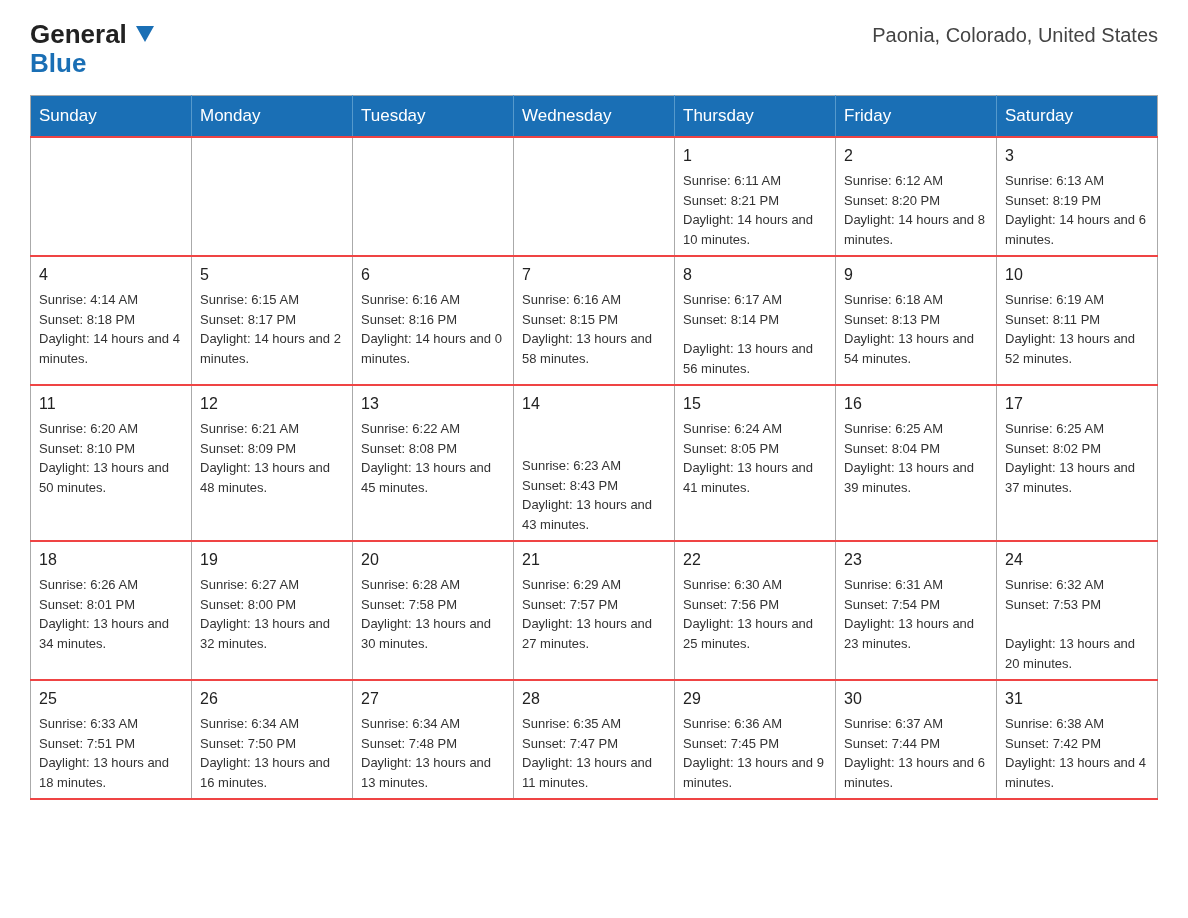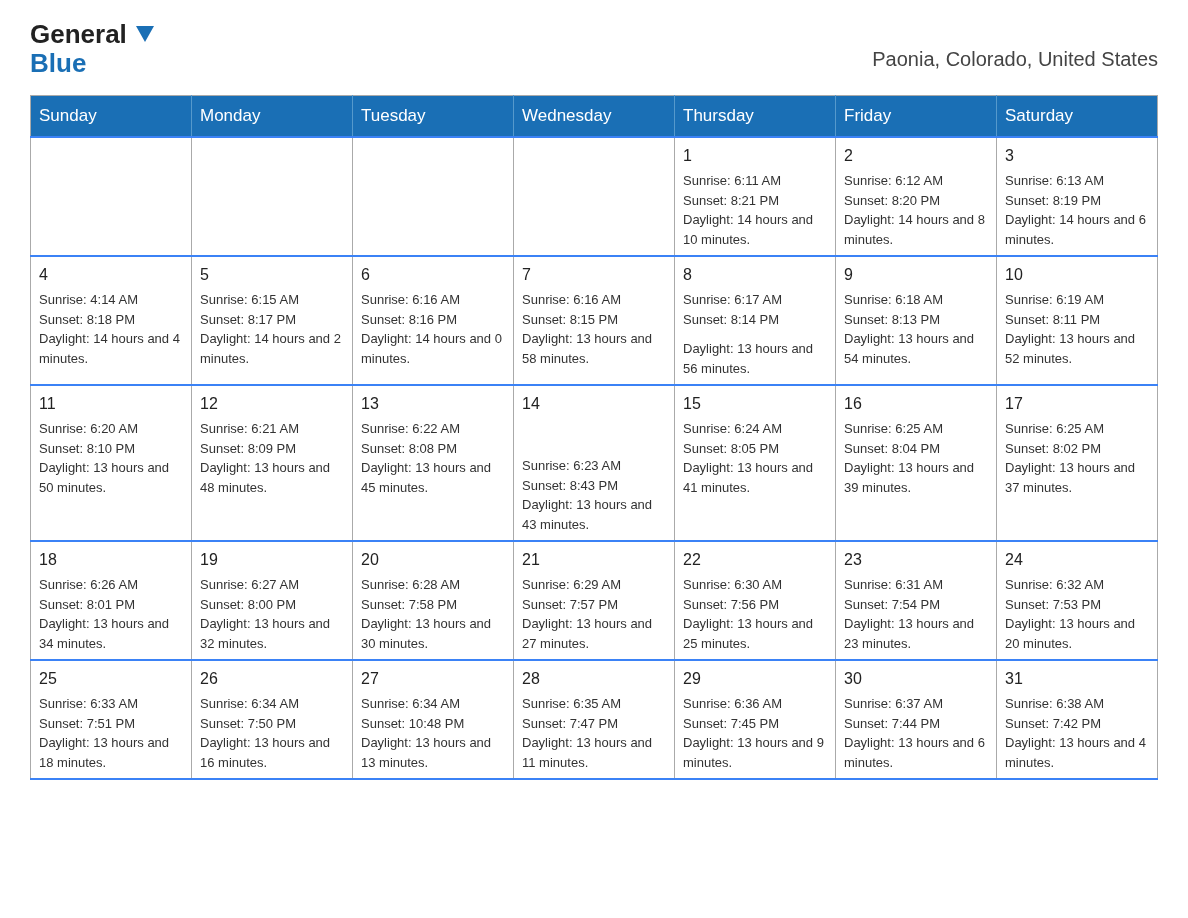--- a/index.html
+++ b/index.html
@@ -7,36 +7,36 @@
       font-family: Arial, sans-serif;
       background: #fff;
       color: #222;
       width: 1188px;
       min-height: 918px;
       padding: 20px 30px;
     }
     .header {
       display: flex;
       justify-content: space-between;
-      align-items: center;
+      align-items: flex-start;
       margin-bottom: 18px;
     }
     .title-block {
       text-align: right;
     }
     .month-title {
       font-size: 52px;
       font-weight: normal;
       color: #222;
       line-height: 1.1;
     }
     .location {
       font-size: 20px;
       color: #444;
-      margin-top: 21px;
+      margin-top: 4px;
     }
     .calendar {
       width: 100%;
       border-collapse: collapse;
       border: 1px solid #aaa;
     }
     .calendar th {
       background: #1a6fb5;
       color: #fff;
       font-size: 17px;
@@ -52,21 +52,21 @@
       vertical-align: top;
       border: 1px solid #aaa;
       padding: 6px 8px;
       width: calc(100% / 7);
       min-height: 110px;
       font-size: 13px;
       color: #333;
       line-height: 1.5;
     }
     .calendar tr {
-      border-bottom: 2px solid #3b82f6;
+      border-bottom: 2px solid #ef4444;
     }
     .day-num {
       font-size: 16px;
       color: #222;
       font-weight: normal;
       display: block;
       margin-bottom: 3px;
     }
     .empty-cell {
       background: #fff;
@@ -274,40 +274,40 @@
         <td>
           <span class="day-num">23</span>
           <span style="display: block;">Sunrise: 6:31 AM</span>
           <span style="display: block;">Sunset: 7:54 PM</span>
           <span style="display: block;">Daylight: 13 hours and 23 minutes.</span>
         </td>
         <td>
           <span class="day-num">24</span>
           <span style="display: block;">Sunrise: 6:32 AM</span>
           <span style="display: block;">Sunset: 7:53 PM</span>
-          <span style="display: block;">Daylight: 13 hours and 20 minutes.</span>
+          <span style="display: block; margin-top: 20px;">Daylight: 13 hours and 20 minutes.</span>
         </td>
       </tr>
       <tr>
         <td>
           <span class="day-num">25</span>
           <span style="display: block;">Sunrise: 6:33 AM</span>
           <span style="display: block;">Sunset: 7:51 PM</span>
           <span style="display: block;">Daylight: 13 hours and 18 minutes.</span>
         </td>
         <td>
           <span class="day-num">26</span>
           <span style="display: block;">Sunrise: 6:34 AM</span>
           <span style="display: block;">Sunset: 7:50 PM</span>
           <span style="display: block;">Daylight: 13 hours and 16 minutes.</span>
         </td>
         <td>
           <span class="day-num">27</span>
           <span style="display: block;">Sunrise: 6:34 AM</span>
-          <span style="display: block;">Sunset: 10:48 PM</span>
+          <span style="display: block;">Sunset: 7:48 PM</span>
           <span style="display: block;">Daylight: 13 hours and 13 minutes.</span>
         </td>
         <td>
           <span class="day-num">28</span>
           <span style="display: block;">Sunrise: 6:35 AM</span>
           <span style="display: block;">Sunset: 7:47 PM</span>
           <span style="display: block;">Daylight: 13 hours and 11 minutes.</span>
         </td>
         <td>
           <span class="day-num">29</span>

